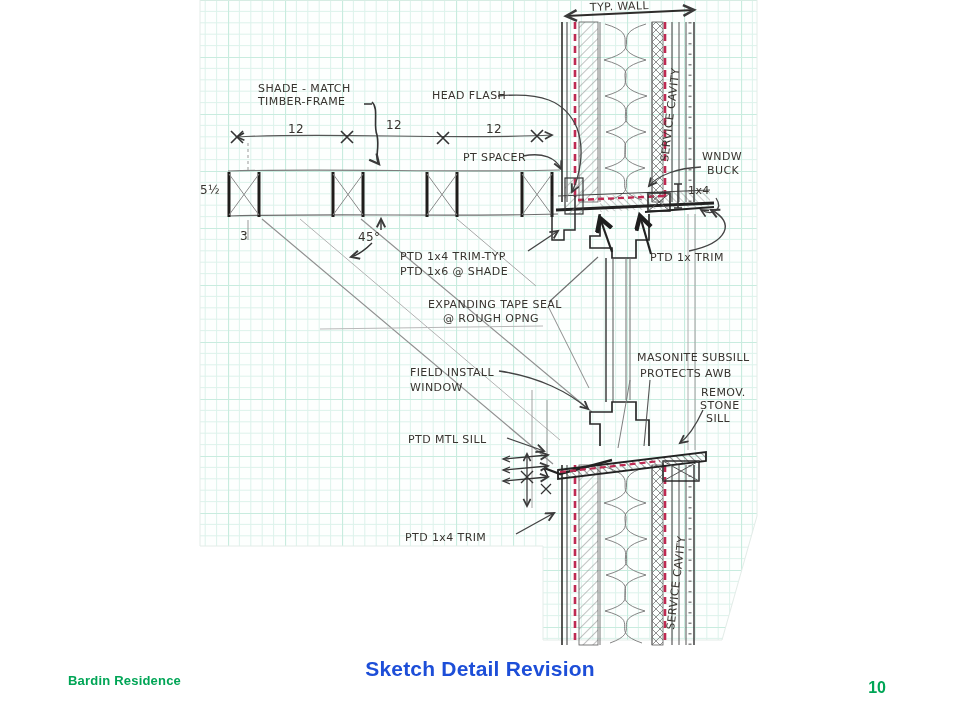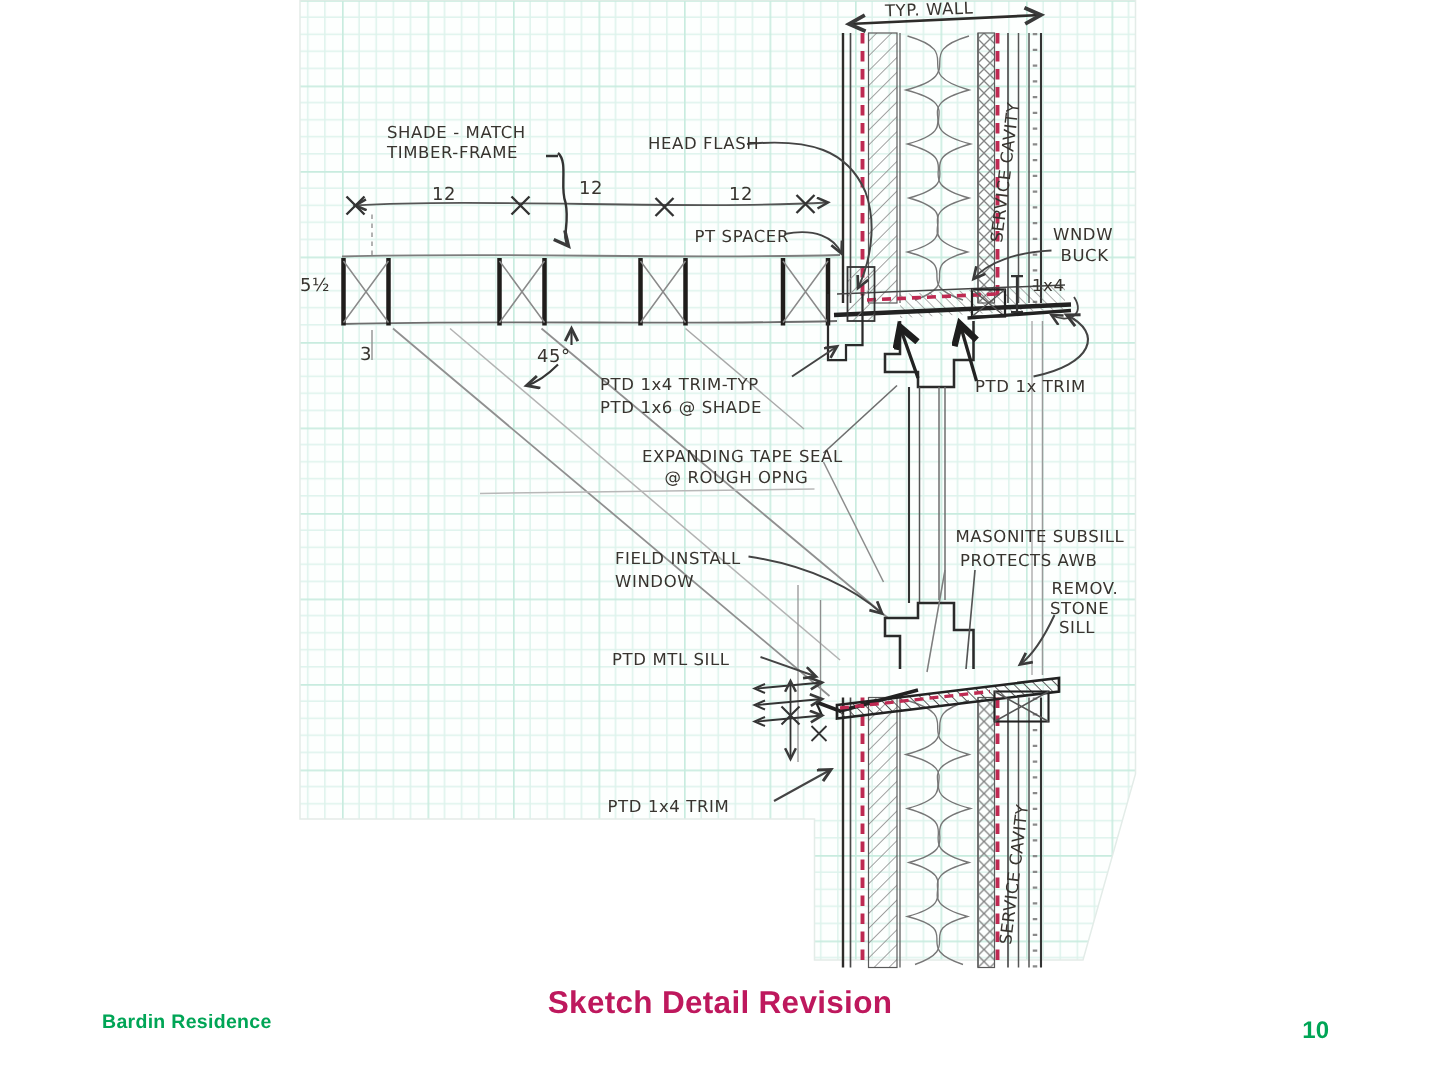--- a/index.html
+++ b/index.html
@@ -2,21 +2,21 @@
 <html><head>
 <meta charset="utf-8">
 <style>
   html,body{margin:0;padding:0;background:#fff;}
   .slide{position:relative;width:960px;height:720px;background:#ffffff;overflow:hidden;
          font-family:"Liberation Sans",sans-serif;}
   .sketch-svg{position:absolute;left:0;top:0;}
   .footer-project{position:absolute;left:68px;top:673px;font-size:13px;font-weight:bold;
                   color:#00A556;letter-spacing:.2px;}
   .footer-title{position:absolute;left:0;right:0;top:657px;text-align:center;font-size:21px;
-                font-weight:bold;color:#be185d;letter-spacing:.2px;}
+                font-weight:bold;color:#1d4ed8;letter-spacing:.2px;}
   .footer-page{position:absolute;right:74px;top:679px;font-size:16px;font-weight:bold;color:#00A556;}
   text{font-family:"DejaVu Sans",sans-serif;fill:#38342f;letter-spacing:.4px;}
   .hand{font-size:11px;}
   .dim{font-size:12px;}
 </style>
 </head>
 <body>
 
 <div class="slide">
 

